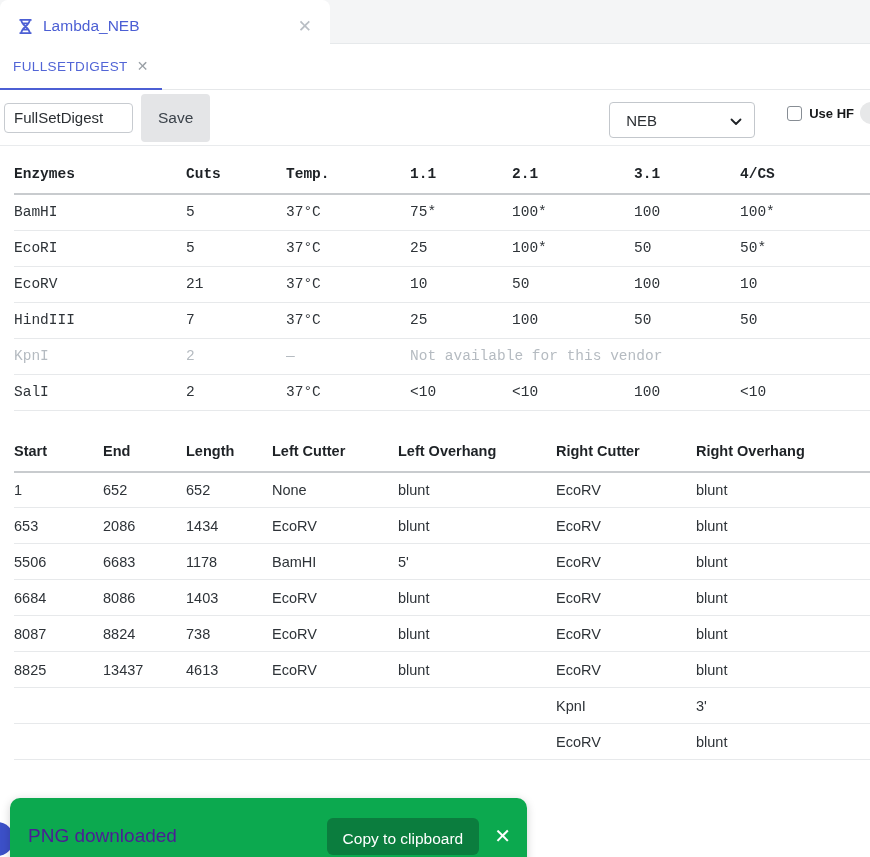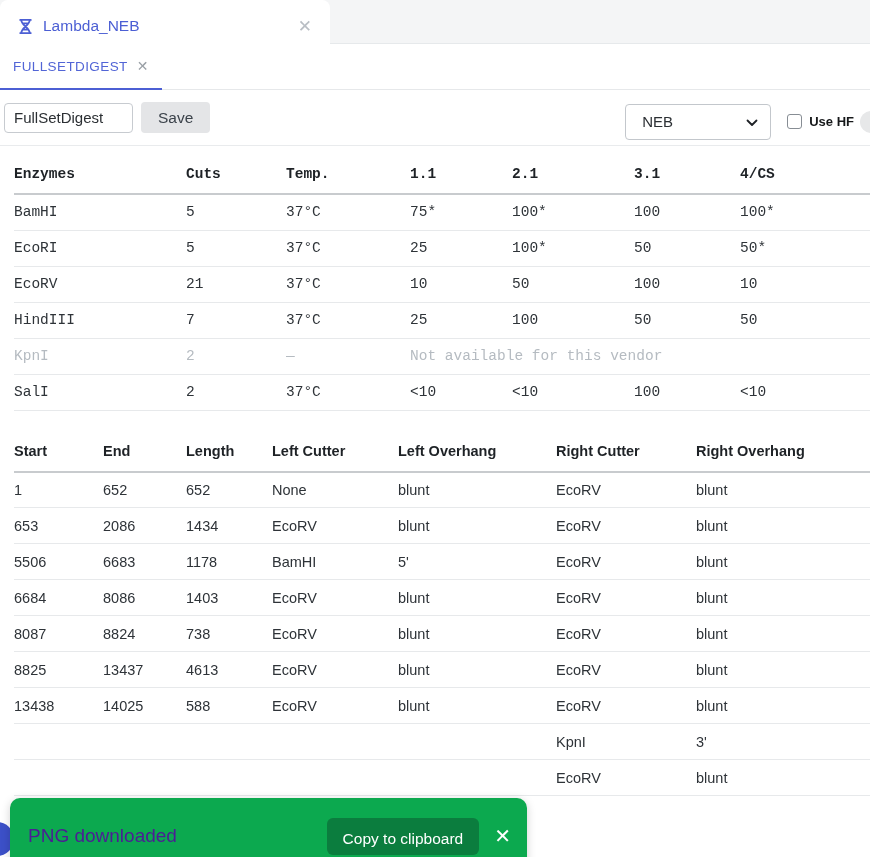--- a/index.html
+++ b/index.html
@@ -23,25 +23,25 @@
     border-bottom:2px solid transparent; font-size:13.5px; letter-spacing:.4px;
     color:#4a4f55; cursor:pointer; }
   .subtab.active { color:#5265d6; border-bottom-color:#4c5fd4; }
   .subtab .x { color:#9aa0a6; margin-left:9px; font-size:14px; }
 
   
   .toolbar { height:56px; display:flex; align-items:center; padding:0 0 0 4px;
     border-bottom:1px solid #e9ebed; position:relative; }
   .name-input { width:129px; height:30px; border:1px solid #c7cbd0; border-radius:4px;
     padding:0 9px; font-size:15px; color:#2b2f33; font-family:inherit; outline:none; }
-  .save-btn { margin-left:8px; height:31px; background:#e4e5e7; border:none;
+  .save-btn { margin-left:8px; height:48px; background:#e4e5e7; border:none;
     border-radius:4px; padding:0 17px; font-size:15.5px; color:#3c434b;
     font-family:inherit; cursor:pointer; }
-  .toolbar-right { position:absolute; right:0; top:4px; height:100%; display:flex;
-    align-items:center; }
+  .toolbar-right { position:absolute; right:0; top:12px; height:100%; display:flex;
+    align-items:flex-start;gap:16px; }
   .vendor-select { width:146px; height:36px; border:1px solid #c3c7cc; border-radius:4px;
     background:#fff; display:flex; align-items:center; padding:0 12px 0 16px;
     font-size:15px; color:#2b2f33; cursor:pointer; }
   .vendor-select .val { flex:1; }
   .hf-wrap { display:flex; align-items:center; margin-left:16px; }
   .checkbox { width:15px; height:15px; border:1.5px solid #878d94; border-radius:3px;
     background:#fff; cursor:pointer; }
   .hf-label { font-size:13px; font-weight:700; color:#16181a; margin-left:7px;
     white-space:nowrap; }
   .info-circle { width:22px; height:22px; border-radius:50%; background:#e7e8e9;
@@ -259,29 +259,20 @@
       <tr>
         <td>8825</td>
         <td>13437</td>
         <td>4613</td>
         <td>EcoRV</td>
         <td>blunt</td>
         <td>EcoRV</td>
         <td>blunt</td>
       </tr>
       <tr>
-        <td>13438</td>
-        <td>14025</td>
-        <td>588</td>
-        <td>EcoRV</td>
-        <td>blunt</td>
-        <td>EcoRV</td>
-        <td>blunt</td>
-      </tr>
-      <tr>
         <td></td>
         <td></td>
         <td></td>
         <td></td>
         <td></td>
         <td>KpnI</td>
         <td>3'</td>
       </tr>
       <tr>
         <td></td>

